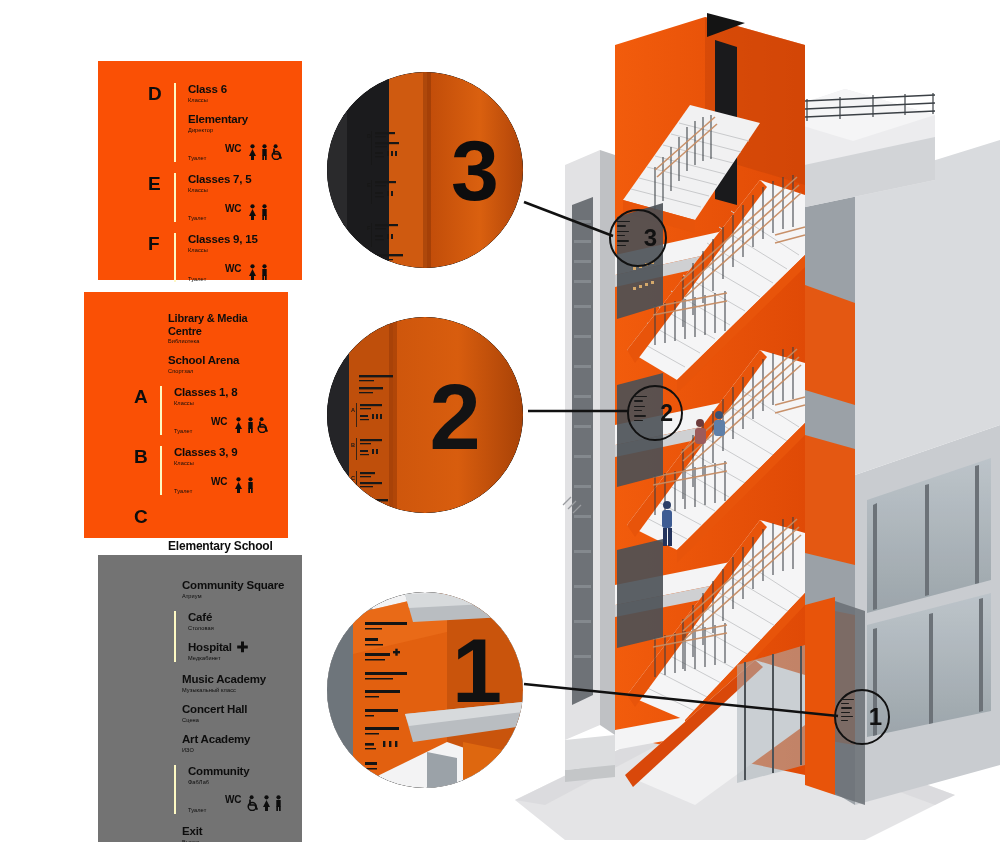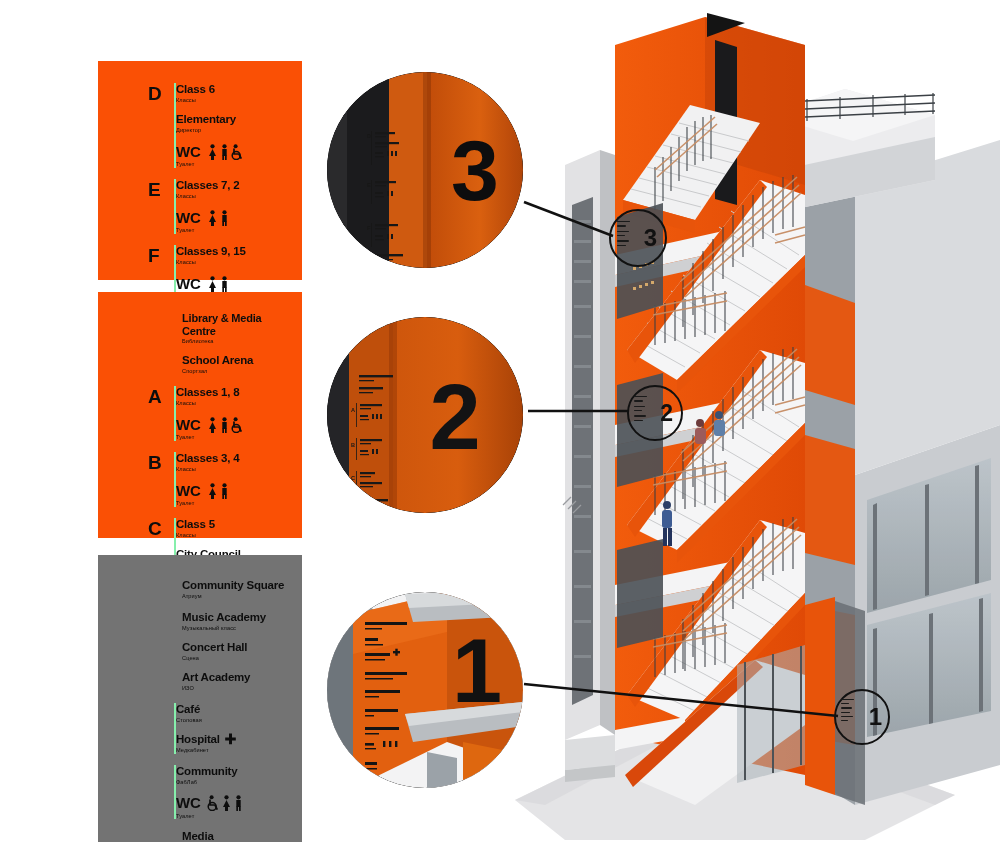--- a/index.html
+++ b/index.html
@@ -22,38 +22,38 @@
   }
   .sgroup{display:flex;align-items:flex-start;margin-bottom:11px;}
   .sgroup-letter{
     width:26px;flex:0 0 26px;
     font-size:19px;font-weight:bold;line-height:1;
     letter-spacing:-0.5px;
     text-align:left;
     padding-top:1px;
   }
   .sgroup-rows{
-    border-left:2px solid #86efac;
-    padding-left:0;
+    border-left:2px solid #fef9c3;
+    padding-left:12px;
     flex:1 1 auto;
   }
   .sgroup.noletter{margin-left:0;}
   .sgroup.noletter .sgroup-rows{border-left:none;padding-left:34px;}
   .row{margin-bottom:9px;}
   .row:last-child{margin-bottom:0;}
   .row-main{
     font-size:11.5px;font-weight:bold;line-height:1.15;
     letter-spacing:-0.2px;
     display:flex;align-items:center;gap:4px;
   }
   .row-sub{
     font-size:5.6px;line-height:1.2;margin-top:1px;letter-spacing:0.1px;
   }
   .wcrow{display:flex;align-items:flex-start;gap:6px;}
-  .wctext .row-main{font-size:15px;}
+  .wctext .row-main{font-size:10px;margin-left:37px;}
   .picto{display:flex;align-items:flex-end;gap:2px;padding-top:1px;}
   .picto svg{display:block;}
   .cross{display:inline-block;}
   .footer-row{margin-top:14px;}
   .footer-row .row-main{font-size:12px;}
 
   
   .callout{
     position:absolute;border-radius:50%;overflow:hidden;
     background:#111;
@@ -648,21 +648,21 @@
                 </svg>
             </div>
           </div>
         </div>
       </div>
 
       <div class="sgroup">
         <div class="sgroup-letter">E</div>
         <div class="sgroup-rows">
           <div class="row">
-            <div class="row-main">Classes 7, 2</div>
+            <div class="row-main">Classes 7, 5</div>
             <div class="row-sub">Классы</div>
           </div>
           <div class="row wcrow">
             <div class="wctext">
               <div class="row-main">WC</div>
               <div class="row-sub">Туалет</div>
             </div>
             <div class="picto">
               <svg width="11" height="16" viewBox="0 0 11 16">
                   <circle cx="5.5" cy="2.3" r="2.1" fill="#0d0d0d"></circle>
@@ -713,21 +713,21 @@
           <div class="row">
             <div class="row-main">Elementary School</div>
             <div class="row-sub">Начальная школа</div>
           </div>
         </div>
       </div>
 
     </div>
   </div>
 
-  <div class="panel" style="left: 98px; top: 292px; width: 204px; height: 246px; background: rgb(250, 80, 5);">
+  <div class="panel" style="left: 84px; top: 292px; width: 204px; height: 246px; background: rgb(250, 80, 5);">
     <div class="panel-inner" style="top:20px;">
 
       <div class="sgroup">
         <div class="sgroup-letter"></div>
         <div class="sgroup-rows" style="border-left:none;padding-left:8px;">
           <div class="row">
             <div class="row-main" style="font-size:11px;">Library &amp; Media Centre</div>
             <div class="row-sub">Библиотека</div>
           </div>
           <div class="row">
@@ -767,21 +767,21 @@
                 </svg>
             </div>
           </div>
         </div>
       </div>
 
       <div class="sgroup">
         <div class="sgroup-letter">B</div>
         <div class="sgroup-rows">
           <div class="row">
-            <div class="row-main">Classes 3, 4</div>
+            <div class="row-main">Classes 3, 9</div>
             <div class="row-sub">Классы</div>
           </div>
           <div class="row wcrow">
             <div class="wctext">
               <div class="row-main">WC</div>
               <div class="row-sub">Туалет</div>
             </div>
             <div class="picto">
               <svg width="11" height="16" viewBox="0 0 11 16">
                   <circle cx="5.5" cy="2.3" r="2.1" fill="#0d0d0d"></circle>
@@ -793,30 +793,20 @@
                   <rect x="2.3" y="11.5" width="1.7" height="4.5" fill="#0d0d0d"></rect>
                   <rect x="5" y="11.5" width="1.7" height="4.5" fill="#0d0d0d"></rect>
                 </svg>
             </div>
           </div>
         </div>
       </div>
 
       <div class="sgroup">
         <div class="sgroup-letter">C</div>
-        <div class="sgroup-rows">
-          <div class="row">
-            <div class="row-main">Class 5</div>
-            <div class="row-sub">Классы</div>
-          </div>
-          <div class="row">
-            <div class="row-main">City Council</div>
-            <div class="row-sub">Учительская</div>
-          </div>
-        </div>
       </div>
 
       <div class="sgroup noletter footer-row">
         <div class="sgroup-letter"></div>
         <div class="sgroup-rows" style="border-left:none;padding-left:8px;">
           <div class="row">
             <div class="row-main">Elementary School</div>
             <div class="row-sub">Начальная школа</div>
           </div>
         </div>
@@ -827,38 +817,20 @@
 
   <div class="panel" style="left: 98px; top: 555px; width: 204px; height: 306px; background: #737373;">
     <div class="panel-inner" style="top:24px;">
 
       <div class="sgroup">
         <div class="sgroup-letter"></div>
         <div class="sgroup-rows" style="border-left:none;padding-left:8px;">
           <div class="row">
             <div class="row-main">Community Square</div>
             <div class="row-sub">Атриум</div>
-          </div>
-        </div>
-      </div>
-
-      <div class="sgroup">
-        <div class="sgroup-letter"></div>
-        <div class="sgroup-rows" style="border-left:none;padding-left:8px;">
-          <div class="row">
-            <div class="row-main">Music Academy</div>
-            <div class="row-sub">Музыкальный класс</div>
-          </div>
-          <div class="row">
-            <div class="row-main">Concert Hall</div>
-            <div class="row-sub">Сцена</div>
-          </div>
-          <div class="row">
-            <div class="row-main">Art Academy</div>
-            <div class="row-sub">ИЗО</div>
           </div>
         </div>
       </div>
 
       <div class="sgroup">
         <div class="sgroup-letter"></div>
         <div class="sgroup-rows">
           <div class="row">
             <div class="row-main">Café</div>
             <div class="row-sub">Столовая</div>
@@ -870,20 +842,38 @@
                 <path d="M5 0.6 h3 v3.8 h3.8 v3 H8 v3.8 H5 V7.4 H1.2 v-3 H5 Z" fill="#0d0d0d"></path>
               </svg>
             </div>
             <div class="row-sub">Медкабинет</div>
           </div>
         </div>
       </div>
 
       <div class="sgroup">
         <div class="sgroup-letter"></div>
+        <div class="sgroup-rows" style="border-left:none;padding-left:8px;">
+          <div class="row">
+            <div class="row-main">Music Academy</div>
+            <div class="row-sub">Музыкальный класс</div>
+          </div>
+          <div class="row">
+            <div class="row-main">Concert Hall</div>
+            <div class="row-sub">Сцена</div>
+          </div>
+          <div class="row">
+            <div class="row-main">Art Academy</div>
+            <div class="row-sub">ИЗО</div>
+          </div>
+        </div>
+      </div>
+
+      <div class="sgroup">
+        <div class="sgroup-letter"></div>
         <div class="sgroup-rows">
           <div class="row">
             <div class="row-main">Community</div>
             <div class="row-sub">ФабЛаб</div>
           </div>
           <div class="row wcrow">
             <div class="wctext">
               <div class="row-main">WC</div>
               <div class="row-sub">Туалет</div>
             </div>
@@ -905,21 +895,21 @@
                 </svg>
             </div>
           </div>
         </div>
       </div>
 
       <div class="sgroup" style="margin-top:4px;">
         <div class="sgroup-letter"></div>
         <div class="sgroup-rows" style="border-left:none;padding-left:8px;">
           <div class="row">
-            <div class="row-main">Media</div>
+            <div class="row-main">Exit</div>
             <div class="row-sub">Выход</div>
           </div>
         </div>
       </div>
 
     </div>
   </div>
 
 </div>
 

